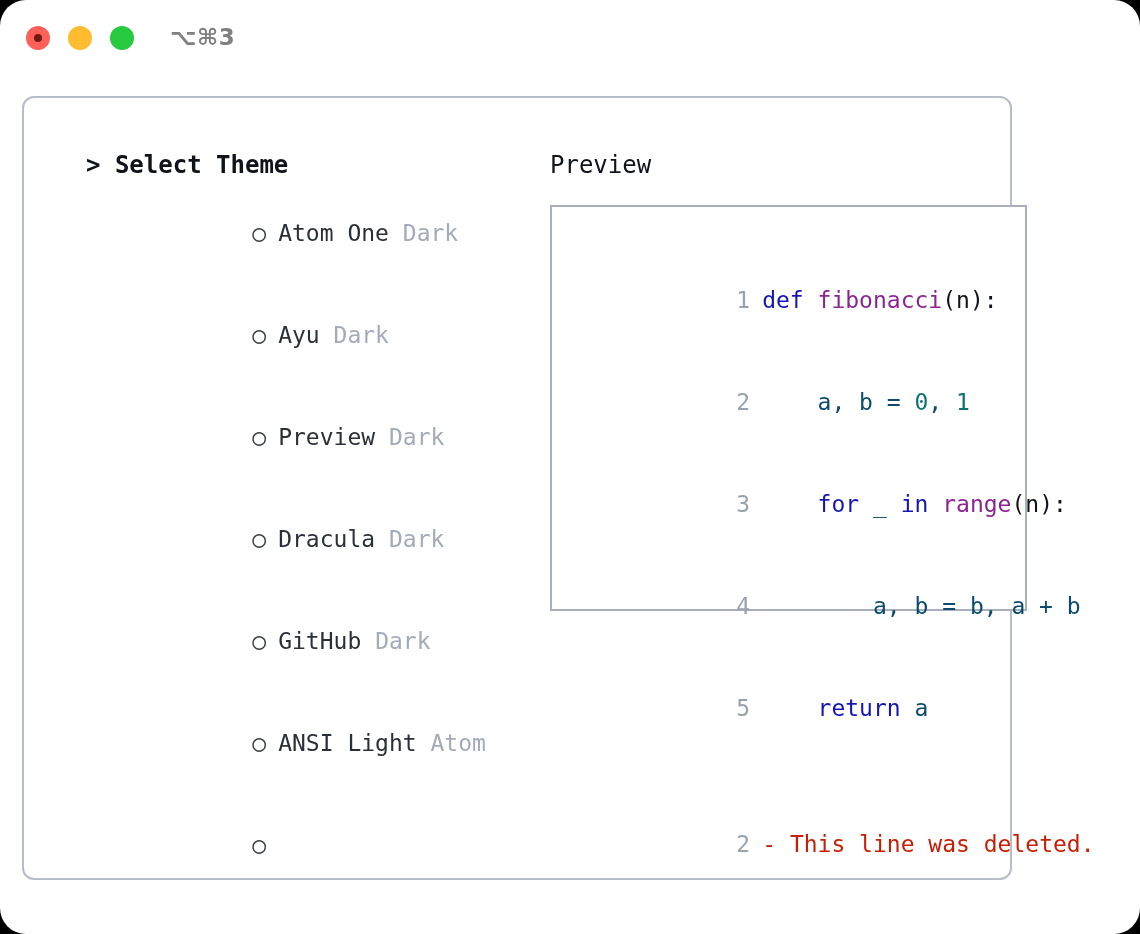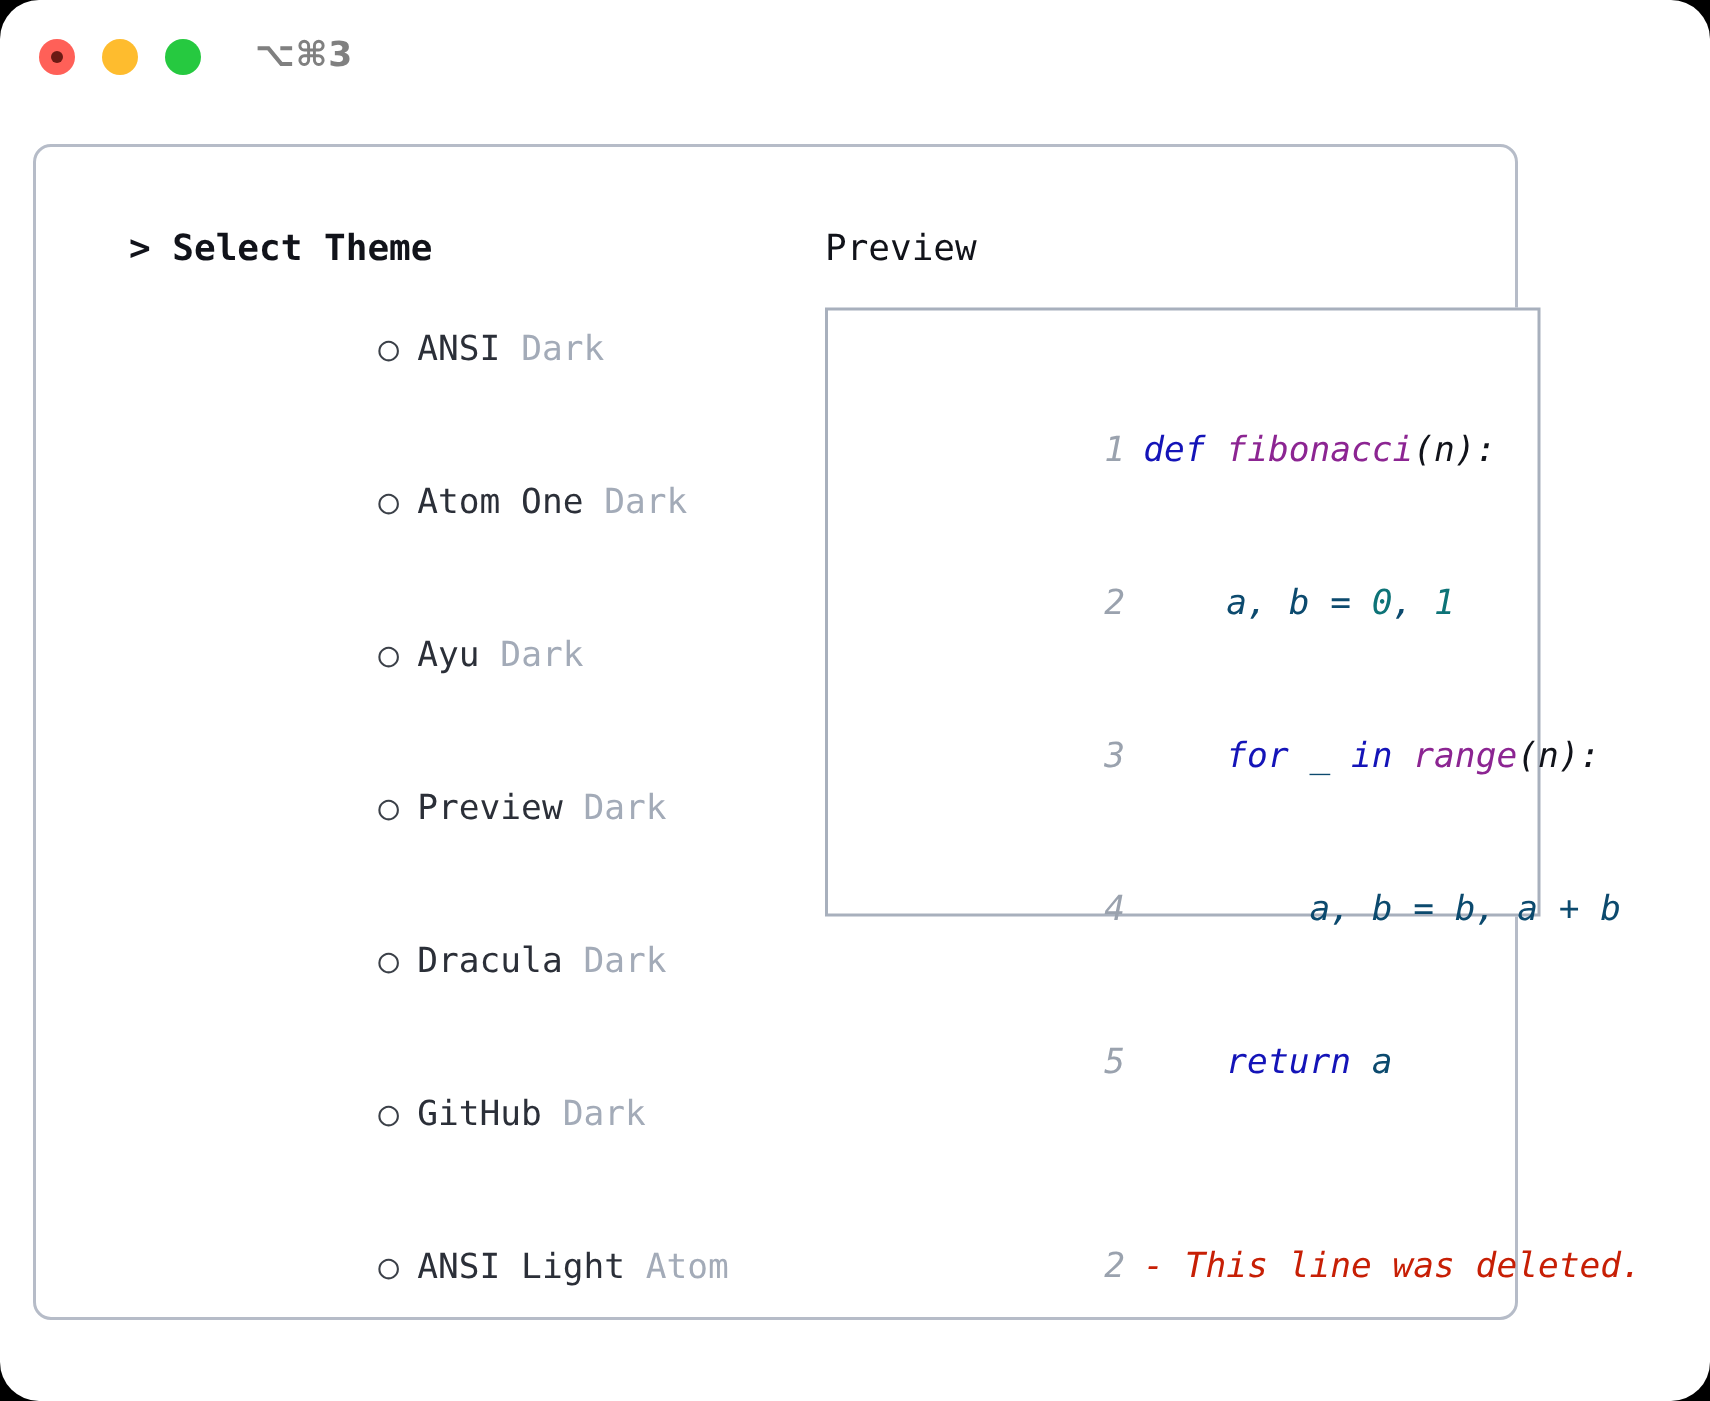--- a/index.html
+++ b/index.html
@@ -130,21 +130,20 @@
     line-height: 34px;
   }
   .preview-box {
     margin-top: 23px;
     width: 477px;
     height: 406px;
     border: 2px solid #a8b0bd;
     box-sizing: border-box;
     background: #ffffff;
     padding: 42px 0 0 18px;
-    font-style: italic;
   }
   .code-line {
     font-size: 23px;
     line-height: 34px;
     white-space: pre;
     font-family: "DejaVu Sans Mono", monospace;
   }
   .ln {
     color: #9aa2ae;
     display: inline-block;
@@ -175,23 +174,20 @@
   </div>
 
   <div class="panel">
     <div class="columns">
 
       <div class="left-col">
         <div class="list-title">&gt; Select Theme</div>
 
         <div>
           <div class="row">
-            <span class="marker">○</span><span class="label">ANSI</span><span class="suffix"> <span>Dark</span></span>
-          </div>
-          <div class="row">
             <span class="marker">○</span><span class="label">Atom One</span><span class="suffix"> <span>Dark</span></span>
           </div>
           <div class="row">
             <span class="marker">○</span><span class="label">Ayu</span><span class="suffix"> <span>Dark</span></span>
           </div>
           <div class="row">
             <span class="marker">○</span><span class="label">Preview</span><span class="suffix"> <span>Dark</span></span>
           </div>
           <div class="row">
             <span class="marker">○</span><span class="label">Dracula</span><span class="suffix"> <span>Dark</span></span>

